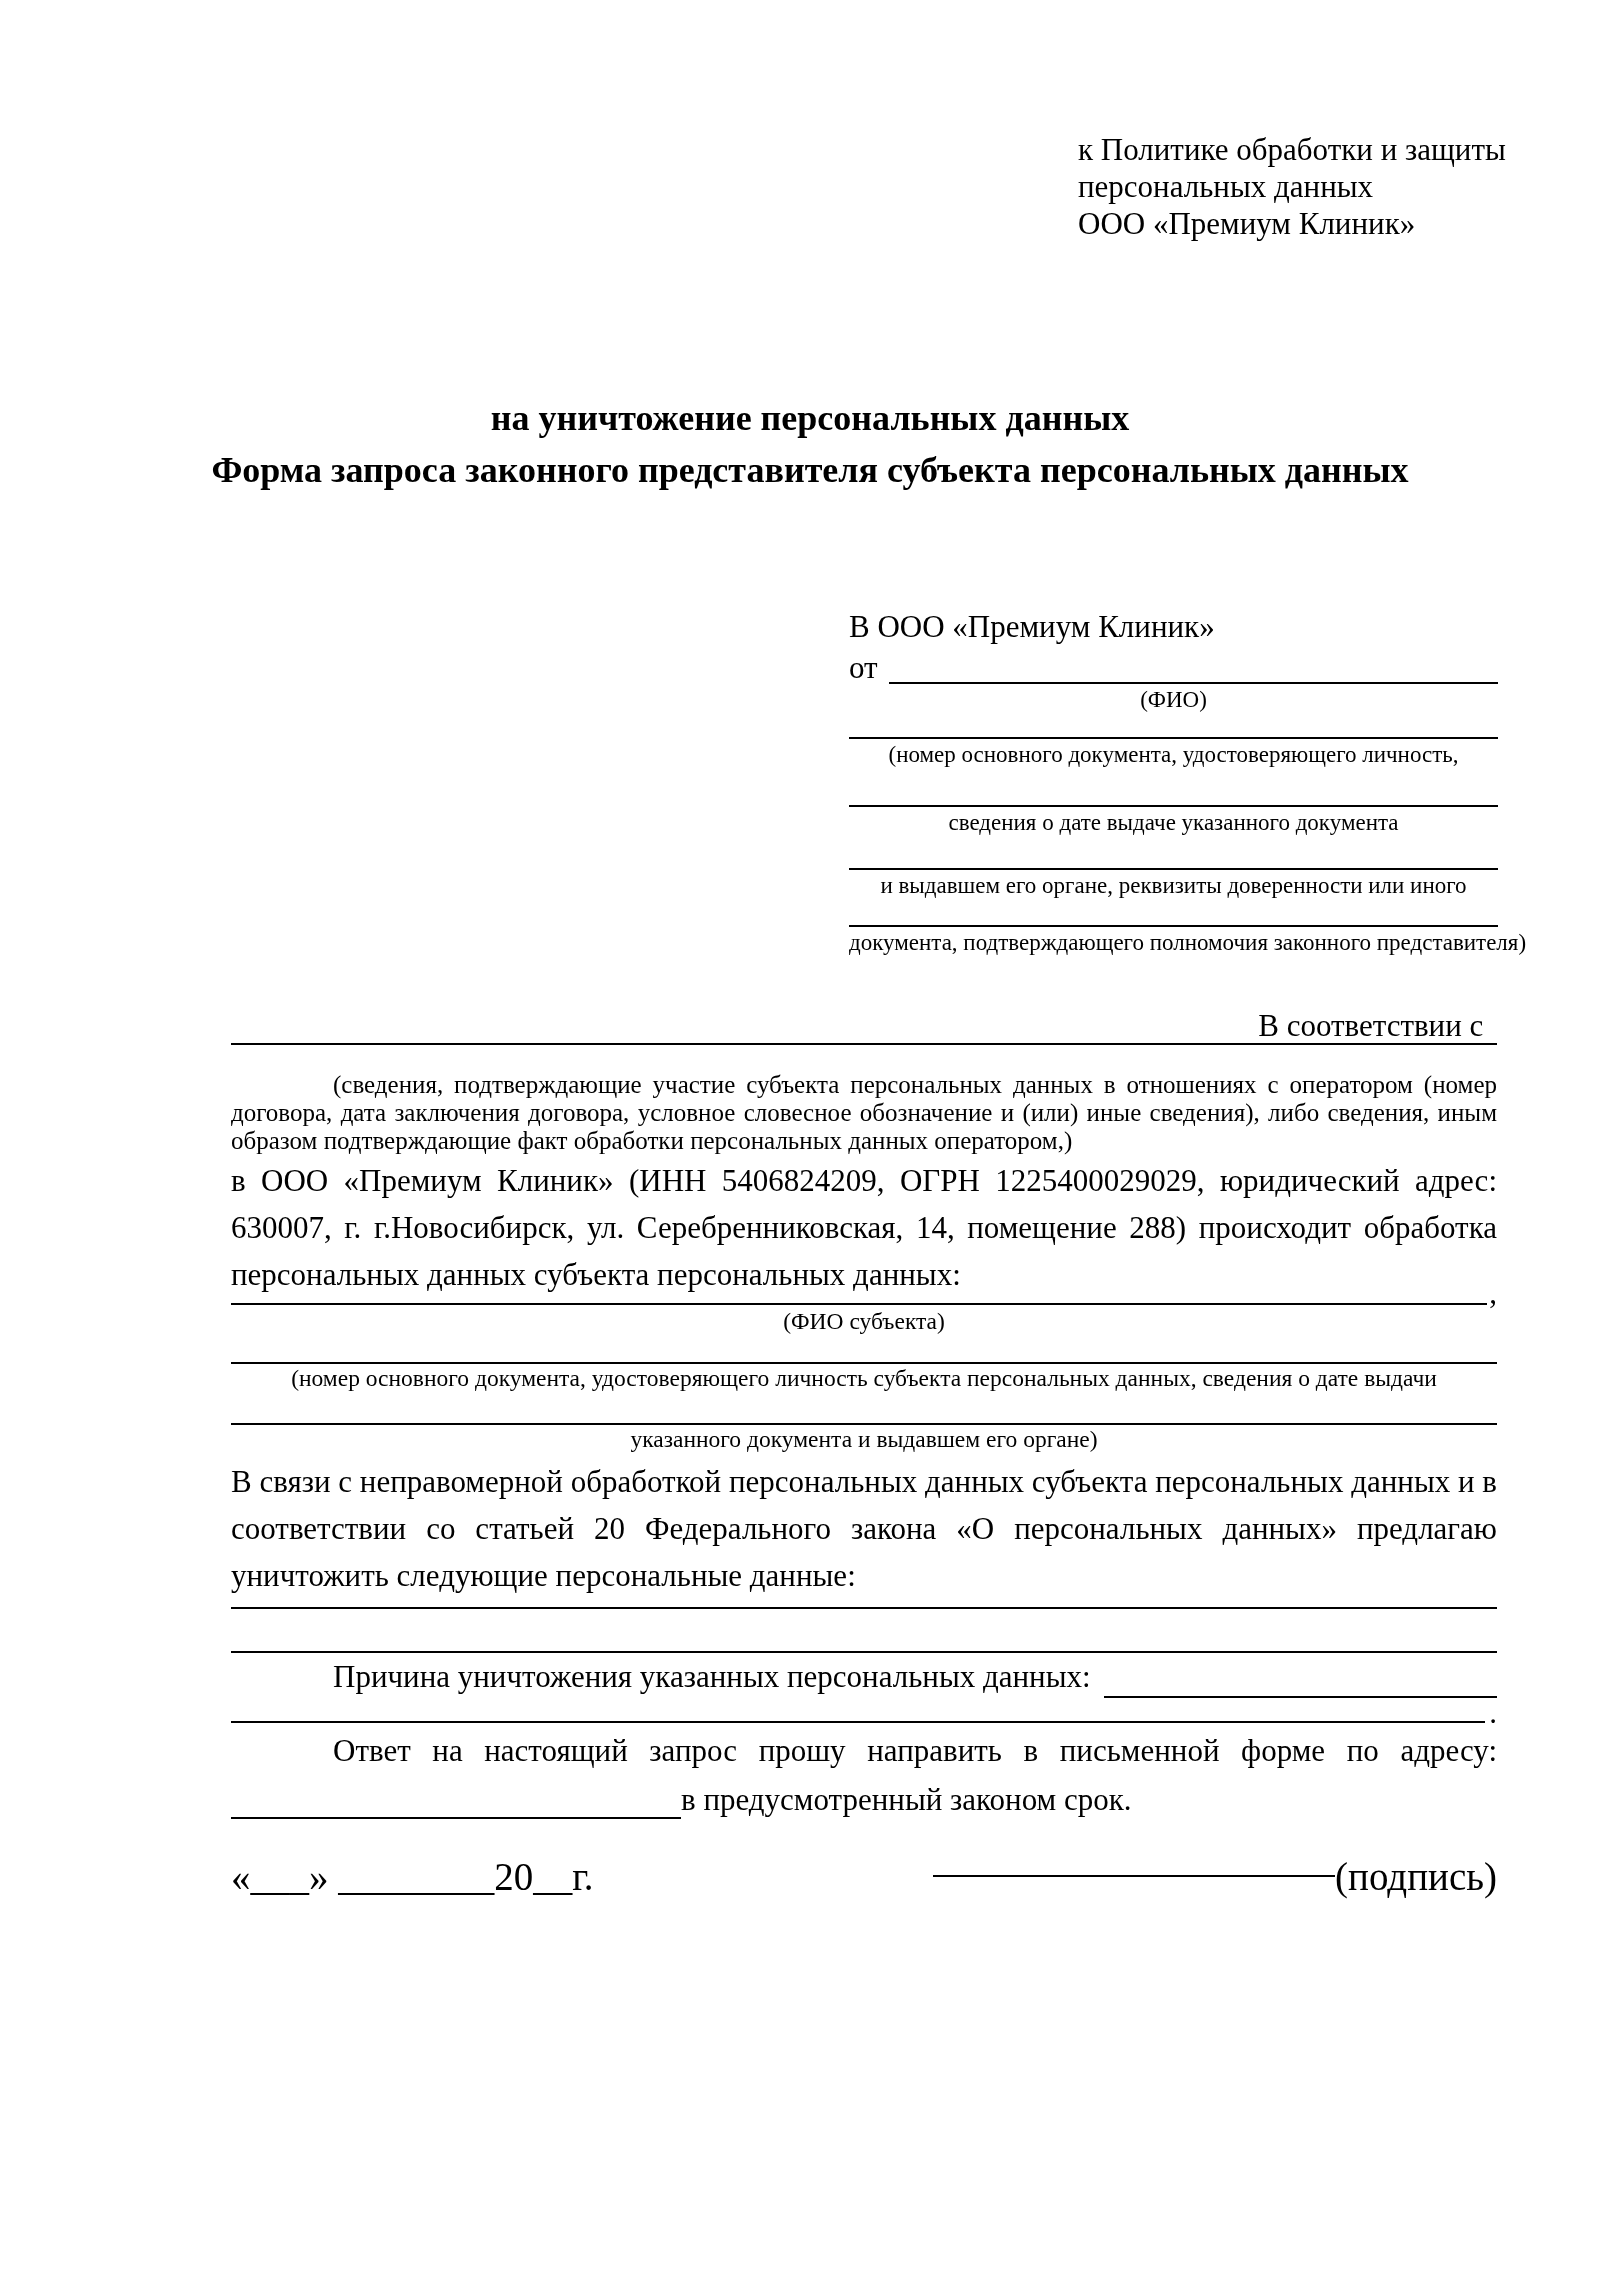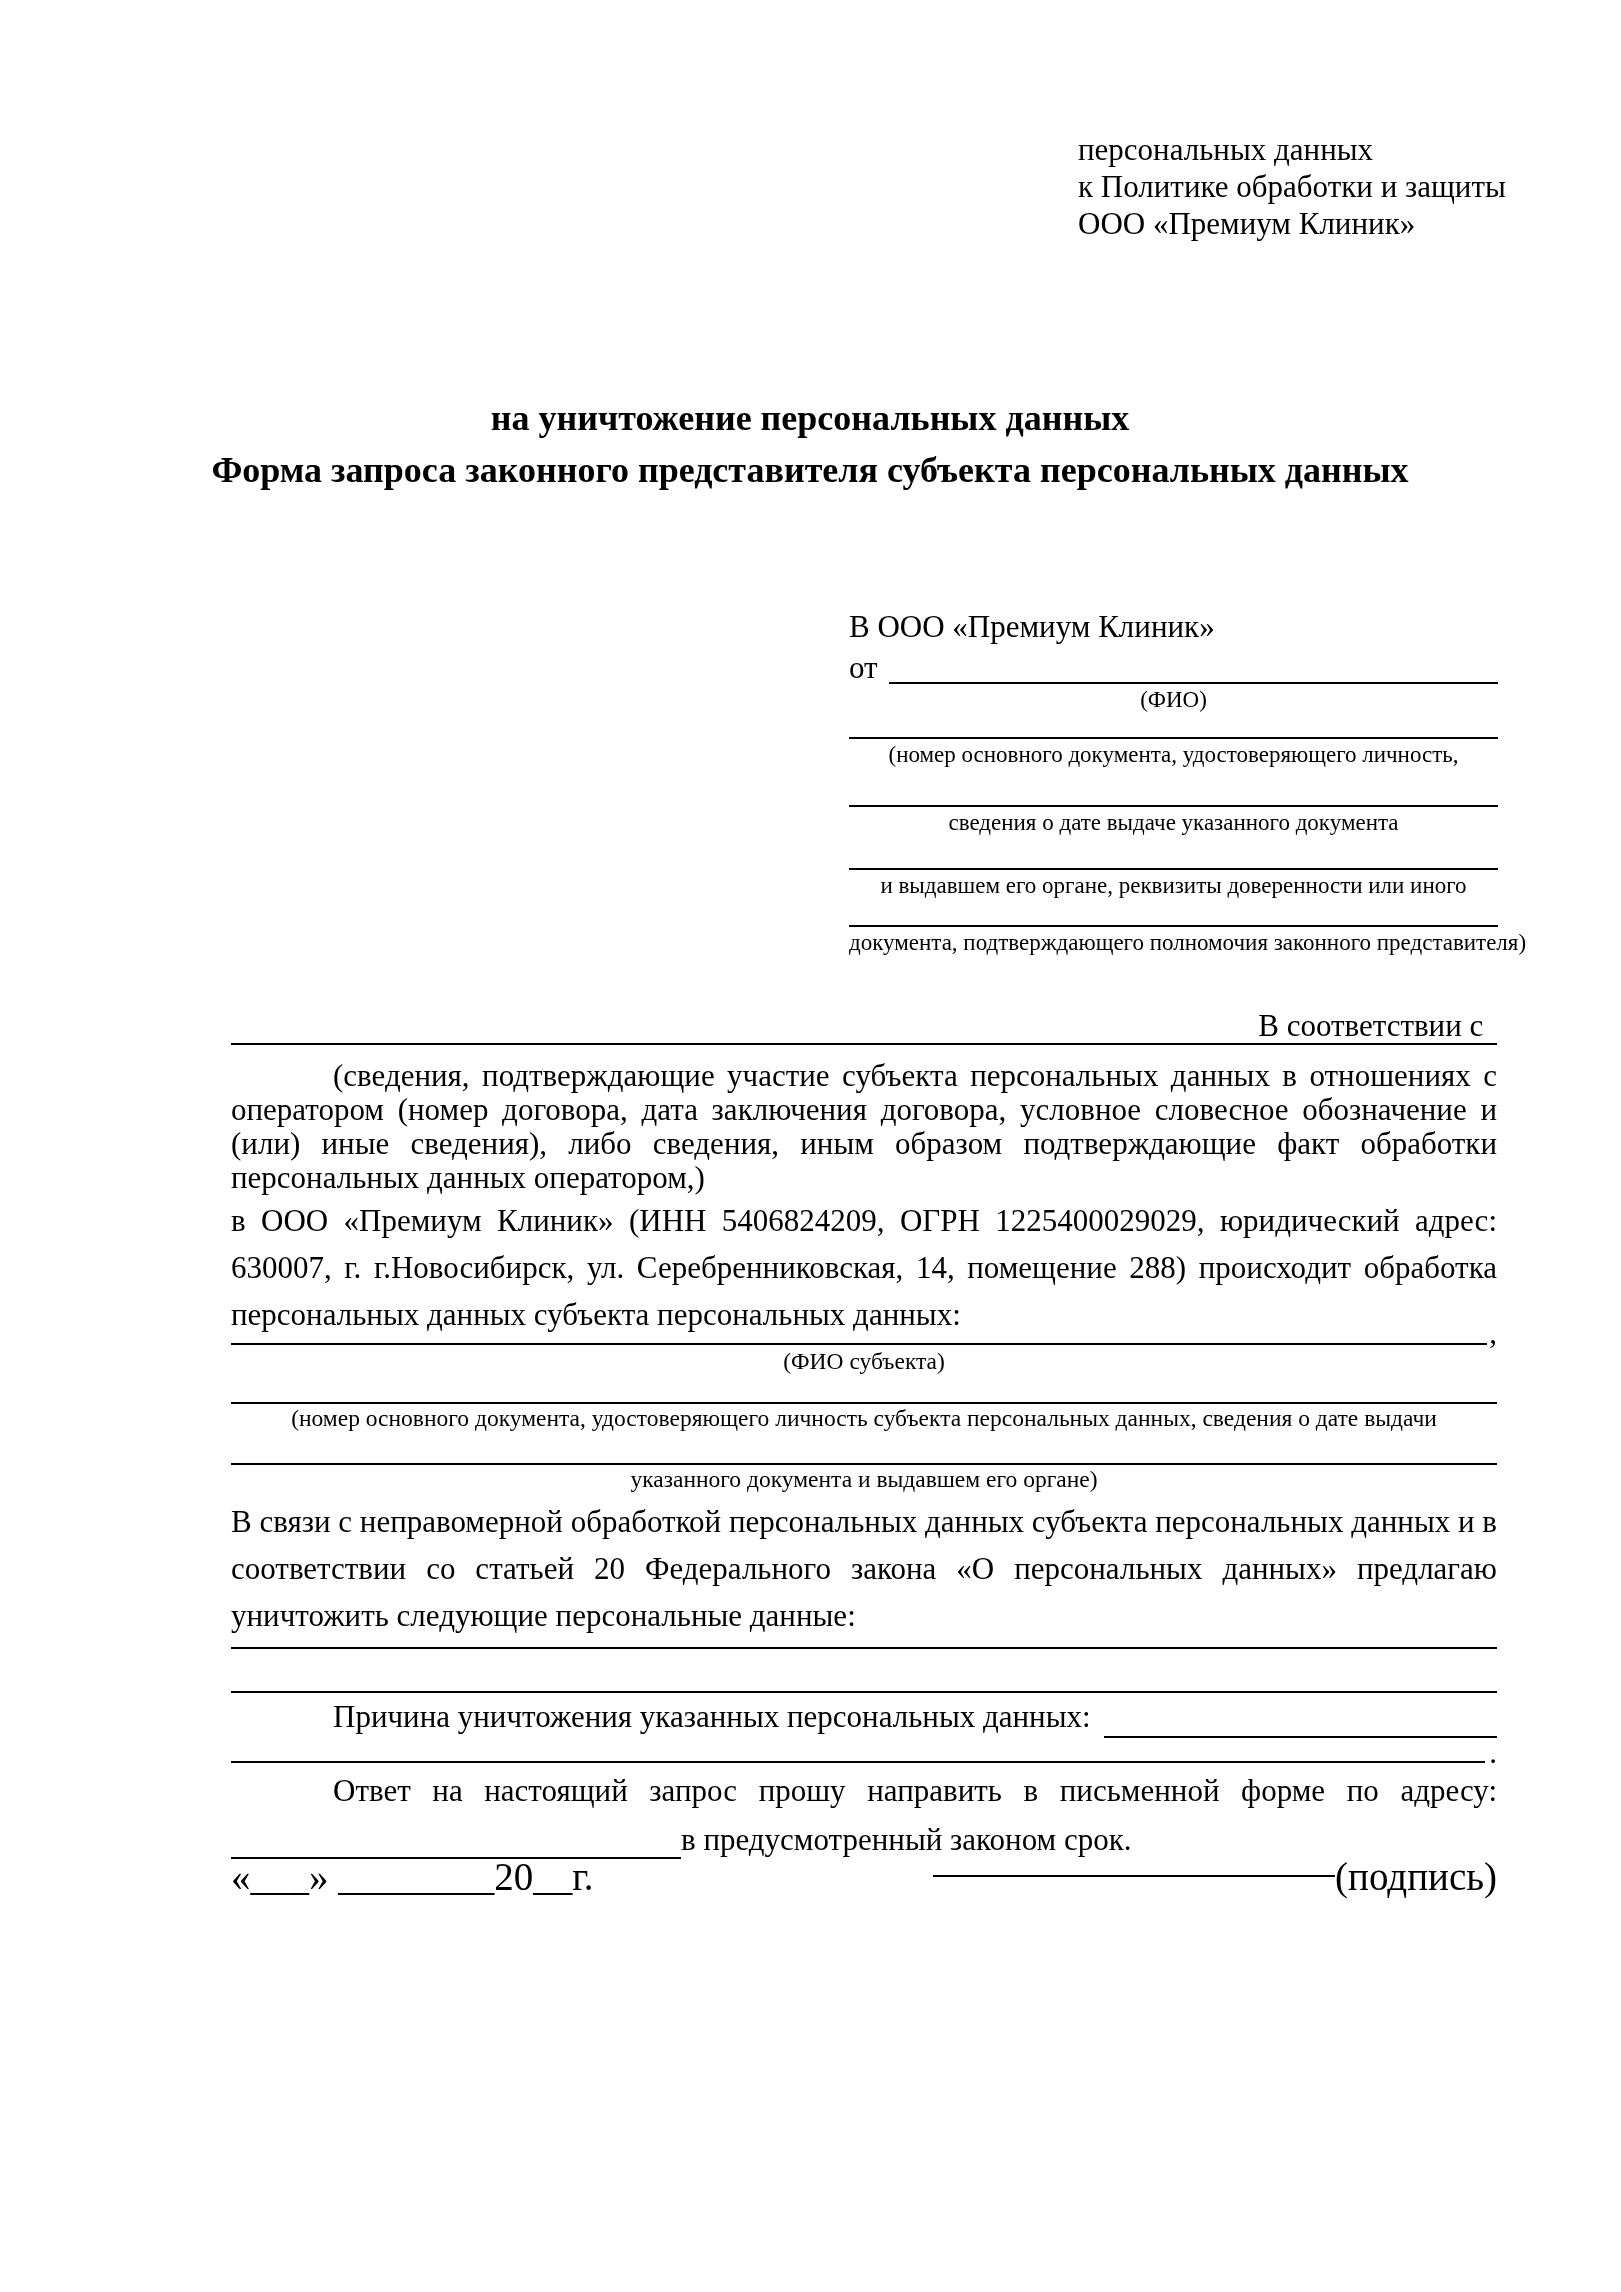--- a/index.html
+++ b/index.html
@@ -38,21 +38,21 @@
   .addr .u2 { height:35px; }
   .addr .u3 { height:30px; }
   .addr .u4 { height:24.5px; }
 
   
   .main { position:absolute; left:231px; top:1004px; width:1266px; font-size:31px; }
   .acc-row { margin-top:5.9px; height:35px; align-items:stretch;flex-direction:column; }
   .acc-lead { align-self:flex-end; line-height:31px; padding-left:102px; padding-right:13.7px; white-space:nowrap; }
   .acc-row .fill { margin-bottom:0; }
   .acc-cap {
-    margin-top:14px; font-size:31px; line-height:34px;
+    margin-top:26px; font-size:25px; line-height:28px;
     text-align:justify; text-indent:102px;
   }
   .op-para { margin-top:2px; line-height:47px; text-align:justify; }
   .subject-row { height:33px; margin-top:-23.5px; align-items:flex-end; }
   .subject-row .fill { margin-bottom:2.9px; }
   .comma-span { line-height:29px; padding-left:2px; }
   .cap-wide { font-size:23.5px; line-height:29px; text-align:center; white-space:nowrap; }
   .main .su1 { height:25.5px; }
   .main .su2 { height:30px; }
   .unlawful { margin-top:3.9px; line-height:47px; text-align:justify; }
@@ -79,22 +79,22 @@
   .date-span { align-self:flex-end; line-height:39px; white-space:nowrap; }
   .sig-line { width:402px; margin-left:auto; border-bottom:2.9px solid #000; }
   .sig-cap { align-self:flex-end; line-height:39px; white-space:nowrap; }
 </style>
 </head>
 <body>
 
 <div class="page">
 
   <div class="hdr">
+    <div>к Политике обработки и защиты</div>
     <div>персональных данных</div>
-    <div>к Политике обработки и защиты</div>
     <div>ООО «Премиум Клиник»</div>
   </div>
 
   <div class="doc-title">
     <div>на уничтожение персональных данных</div>
     <div>Форма запроса законного представителя субъекта персональных данных</div>
   </div>
 
   <div class="addr">
     <div class="to-line">В ООО «Премиум Клиник»</div>

